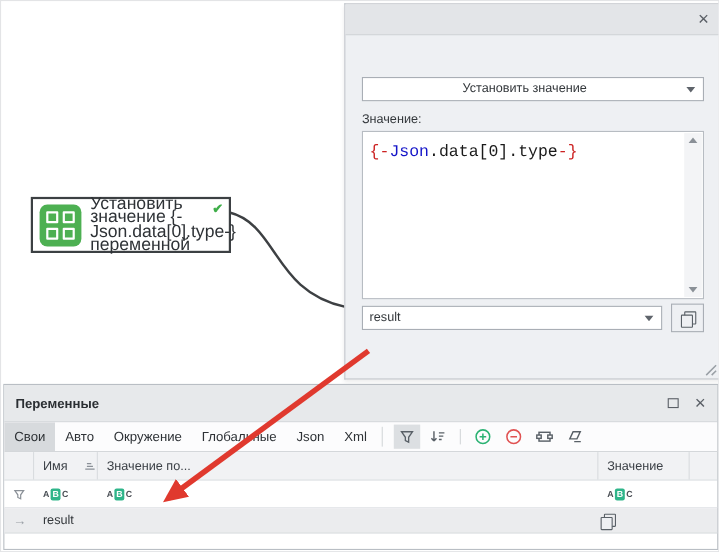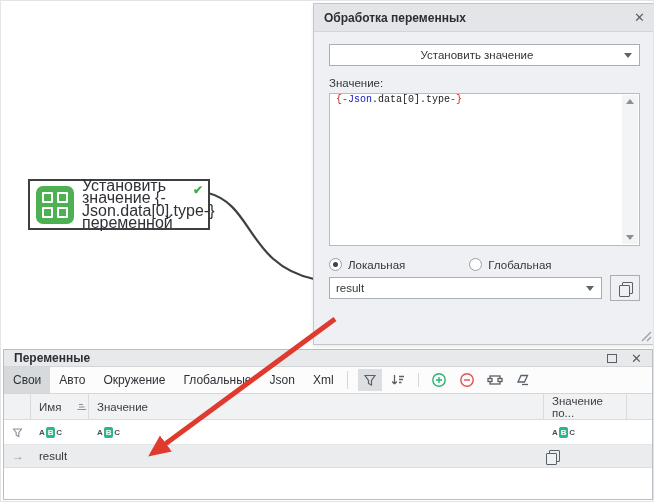--- a/index.html
+++ b/index.html
@@ -43,30 +43,30 @@
   }
   .panel-titlebar .title { font-size:12px; font-weight:bold; color:#2b2f33; }
   .win-btns { margin-left:auto; display:flex; align-items:center; gap:14px; }
   .x-btn { color:#5a5f66; font-size:13px; line-height:1; cursor:default; }
   .max-btn { width:10px; height:9px; border:1.5px solid #5a5f66; display:inline-block; }
 
   .editor-body { padding:12px 15px 0 15px; position:relative; height:313px; }
 
   .dropdown {
     height:22px; background:#ffffff; border:1px solid #a9aeb5;
-    display:flex; align-items:center; font-size:11.5px; position:relative;
+    display:flex; align-items:center; font-size:11.5px; position:relative;margin-top:26px;
   }
   .dropdown .dd-text { flex:1; text-align:center; }
   .caret { width:0; height:0; border-left:4px solid transparent; border-right:4px solid transparent; border-top:5px solid #5f646b; margin-right:7px; }
 
   .field-label { font-size:11.5px; margin-top:11px; margin-bottom:4px; }
 
   .code-area {
     height:153px; background:#ffffff; border:1px solid #b7bcc2; position:relative;
-    font-family:"Liberation Mono", monospace; font-size:10px; padding:0 22px 5px 6px;
+    font-family:"Liberation Mono", monospace; font-size:15px; padding:10px 22px 5px 6px;
   }
   .tok-delim { color:#cc2222; }
   .tok-obj { color:#1414c8; }
   .tok-path { color:#1a1a1a; }
   .vscroll {
     position:absolute; top:1px; right:1px; bottom:1px; width:16px; background:#f3f4f6;
     display:flex; flex-direction:column; justify-content:space-between; align-items:center; padding:4px 0;
   }
   .tri-up { width:0; height:0; border-left:4px solid transparent; border-right:4px solid transparent; border-bottom:5px solid #8a9097; }
   .tri-down { width:0; height:0; border-left:4px solid transparent; border-right:4px solid transparent; border-top:5px solid #8a9097; }
@@ -94,21 +94,21 @@
   .copy-glyph::before, .copy-glyph::after { content:""; position:absolute; width:9px; height:10px; border:1.4px solid #596067; background:transparent; border-radius:1px; }
   .copy-glyph::before { left:3px; top:0; }
   .copy-glyph::after { left:0; top:3px; background:#eef0f3; }
   .grip { position:absolute; right:3px; bottom:3px; }
 
   
   .vars-panel {
     position:absolute; left:2px; top:348px; width:650px; height:151px;
     background:#ffffff; border:1px solid #b9bec4; z-index:3;
   }
-  .vars-panel .panel-titlebar { background:#e7e9eb; height:17px; }
+  .vars-panel .panel-titlebar { background:#e7e9eb; height:34px; }
   .tabbar {
     height:27px; background:#fcfcfd; border-bottom:1px solid #d4d7da;
     display:flex; align-items:stretch; font-size:12px;
   }
   .tab { padding:0 9px; display:flex; align-items:center; cursor:default; color:#2e3236; }
   .tab.active { background:#d7dadd; }
   .tool-sep { width:1px; background:#d4d7da; margin:4px 4px; }
   .toolbar { display:flex; align-items:center; margin-left:6px; gap:4px; }
   .tool-btn { width:24px; height:22px; display:flex; align-items:center; justify-content:center; }
   .tool-btn.active { background:#dcdfe2; }
@@ -142,53 +142,40 @@
       <span></span>
       <span></span>
       <span></span>
   </div>
   <div class="node-label">Установить значение {-Json.data[0].type-} переменной</div>
   <div class="node-check">✔</div>
 </div>
 
 <div class="editor-panel">
   <div class="panel-titlebar">
-    <span class="title">Обработка переменных</span>
     <span class="win-btns">
       <span class="x-btn">✕</span>
     </span>
   </div>
   <div class="editor-body">
     <div class="dropdown">
       <span class="dd-text">Установить значение</span>
       <span class="caret"></span>
     </div>
 
     <div class="field-label">Значение:</div>
 
     <div class="code-area">
       <span class="tok-delim">{-</span><span class="tok-obj">Json</span><span class="tok-path">.data[0].type</span><span class="tok-delim">-}</span>
       <div class="vscroll">
         <span class="tri-up"></span>
         <span class="tri-down"></span>
       </div>
     </div>
 
-    <div class="radio-row">
-      <label class="radio checked">
-        <span class="circle">
-            <span class="dot"></span>
-          </span>
-        <span>Локальная</span>
-      </label>
-      <label class="radio">
-        <span class="circle"></span>
-        <span>Глобальная</span>
-      </label>
-    </div>
 
 
     <div class="combo-row">
       <div class="combobox">
         <span class="cb-text">result</span>
         <span class="caret"></span>
       </div>
       <div class="icon-btn">
         <span class="copy-glyph"></span>
       </div>
@@ -263,24 +250,24 @@
   <div class="grid-table">
     <div class="trow thead">
       <div></div>
       <div>
         <span>Имя</span>
         <svg class="sort-glyph" width="12" height="10">
           <path d="M4 2.5 H8 M4 5 H9.5 M2.5 7.5 H11" stroke="#8a9097" stroke-width="1.2"></path>
         </svg>
       </div>
       <div>
+        <span>Значение по...</span>
+      </div>
+      <div>
         <span>Значение</span>
-      </div>
-      <div>
-        <span>Значение по...</span>
       </div>
       <div></div>
     </div>
 
     <div class="trow tfilter">
       <div>
         <svg width="11" height="11">
             <path d="M1.5 2 H9.5 L6.8 5.8 V9.5 L4.2 8.2 V5.8 Z" fill="none" stroke="#8a9097" stroke-width="1.1"></path>
           </svg>
       </div>

